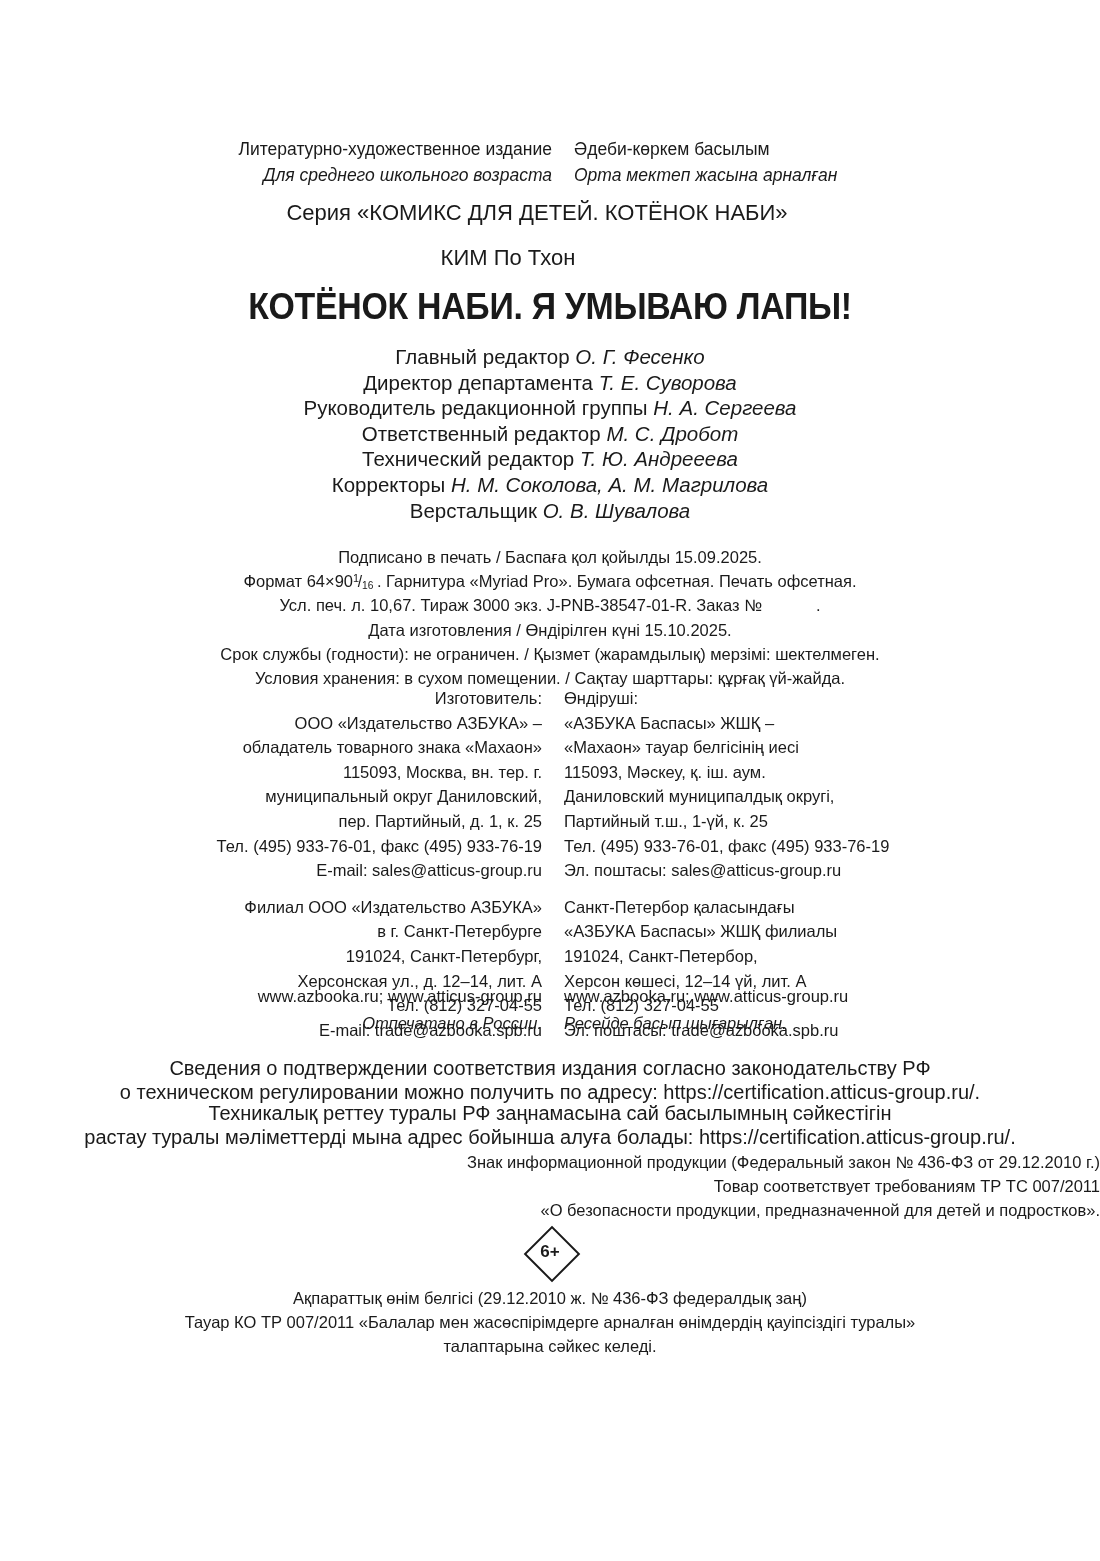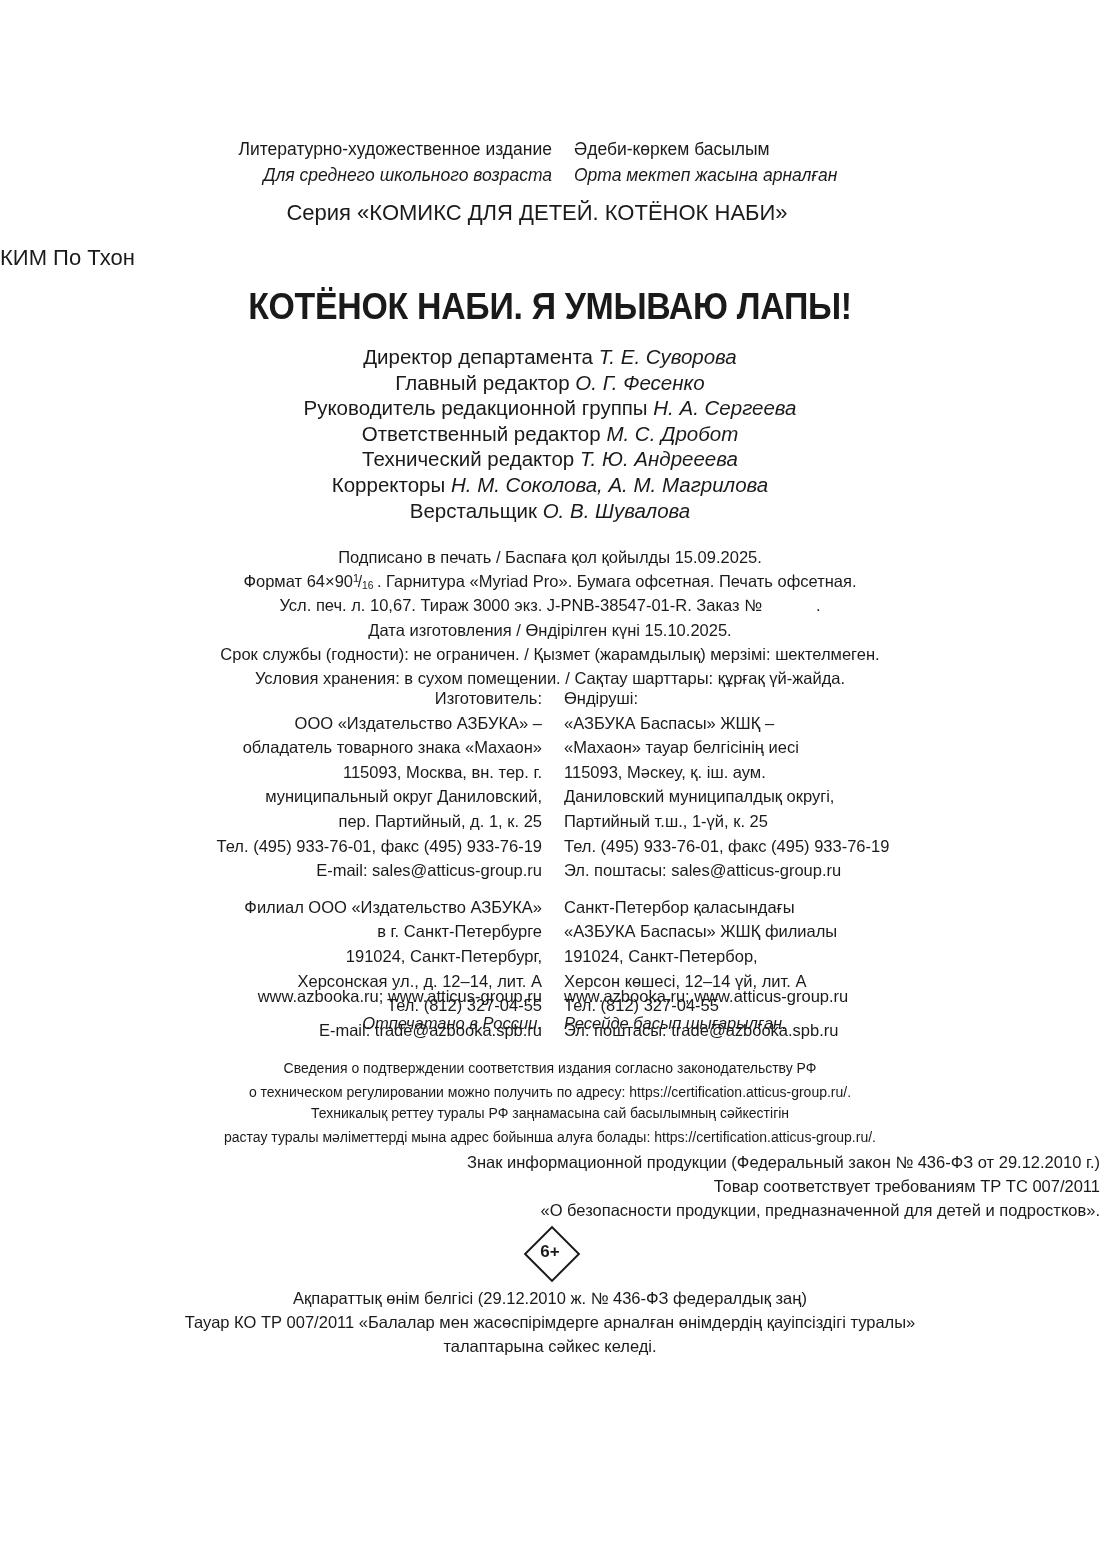--- a/index.html
+++ b/index.html
@@ -60,20 +60,21 @@
     width: 1074px;
     text-align: center;
     font-size: 22px;
     line-height: 30px;
   }
   .author-line {
     position: absolute;
     left: 0;
     top: 243px;
     width: 1016px;
+    text-align: center;
     font-size: 22px;
     line-height: 30px;
   }
   .book-title {
     position: absolute;
     left: 0;
     top: 284px;
     width: 1100px;
     text-align: center;
     font-size: 36px;
@@ -200,21 +201,21 @@
   
   .cert-block {
     position: absolute;
     left: 0;
     width: 1100px;
     text-align: center;
   }
   .cert-ru { top: 1056px; }
   .cert-kz { top: 1101px; }
   .cert-block .cert-line {
-    font-size: 14px;
+    font-size: 20px;
     line-height: 24.2px;
     white-space: nowrap;
   }
 
   .infomark {
     position: absolute;
     left: 0;
     top: 1150px;
     width: 1100px;
     text-align: right;
@@ -288,26 +289,26 @@
       <div class="line it">Орта мектеп жасына арналған</div>
     </div>
   </div>
 
   <div class="series-line">Серия «КОМИКС ДЛЯ ДЕТЕЙ. КОТЁНОК НАБИ»</div>
   <div class="author-line">КИМ По Тхон</div>
   <div class="book-title">КОТЁНОК НАБИ. Я УМЫВАЮ ЛАПЫ!</div>
 
   <div class="credits">
     <div class="credit-row">
+      <span class="role">Главный редактор</span>
+      <span class="person">О. Г. Фесенко</span>
+    </div>
+    <div class="credit-row">
       <span class="role">Директор департамента</span>
       <span class="person">Т. Е. Суворова</span>
-    </div>
-    <div class="credit-row">
-      <span class="role">Главный редактор</span>
-      <span class="person">О. Г. Фесенко</span>
     </div>
     <div class="credit-row">
       <span class="role">Руководитель редакционной группы</span>
       <span class="person">Н. А. Сергеева</span>
     </div>
     <div class="credit-row">
       <span class="role">Ответственный редактор</span>
       <span class="person">М. С. Дробот</span>
     </div>
     <div class="credit-row">

